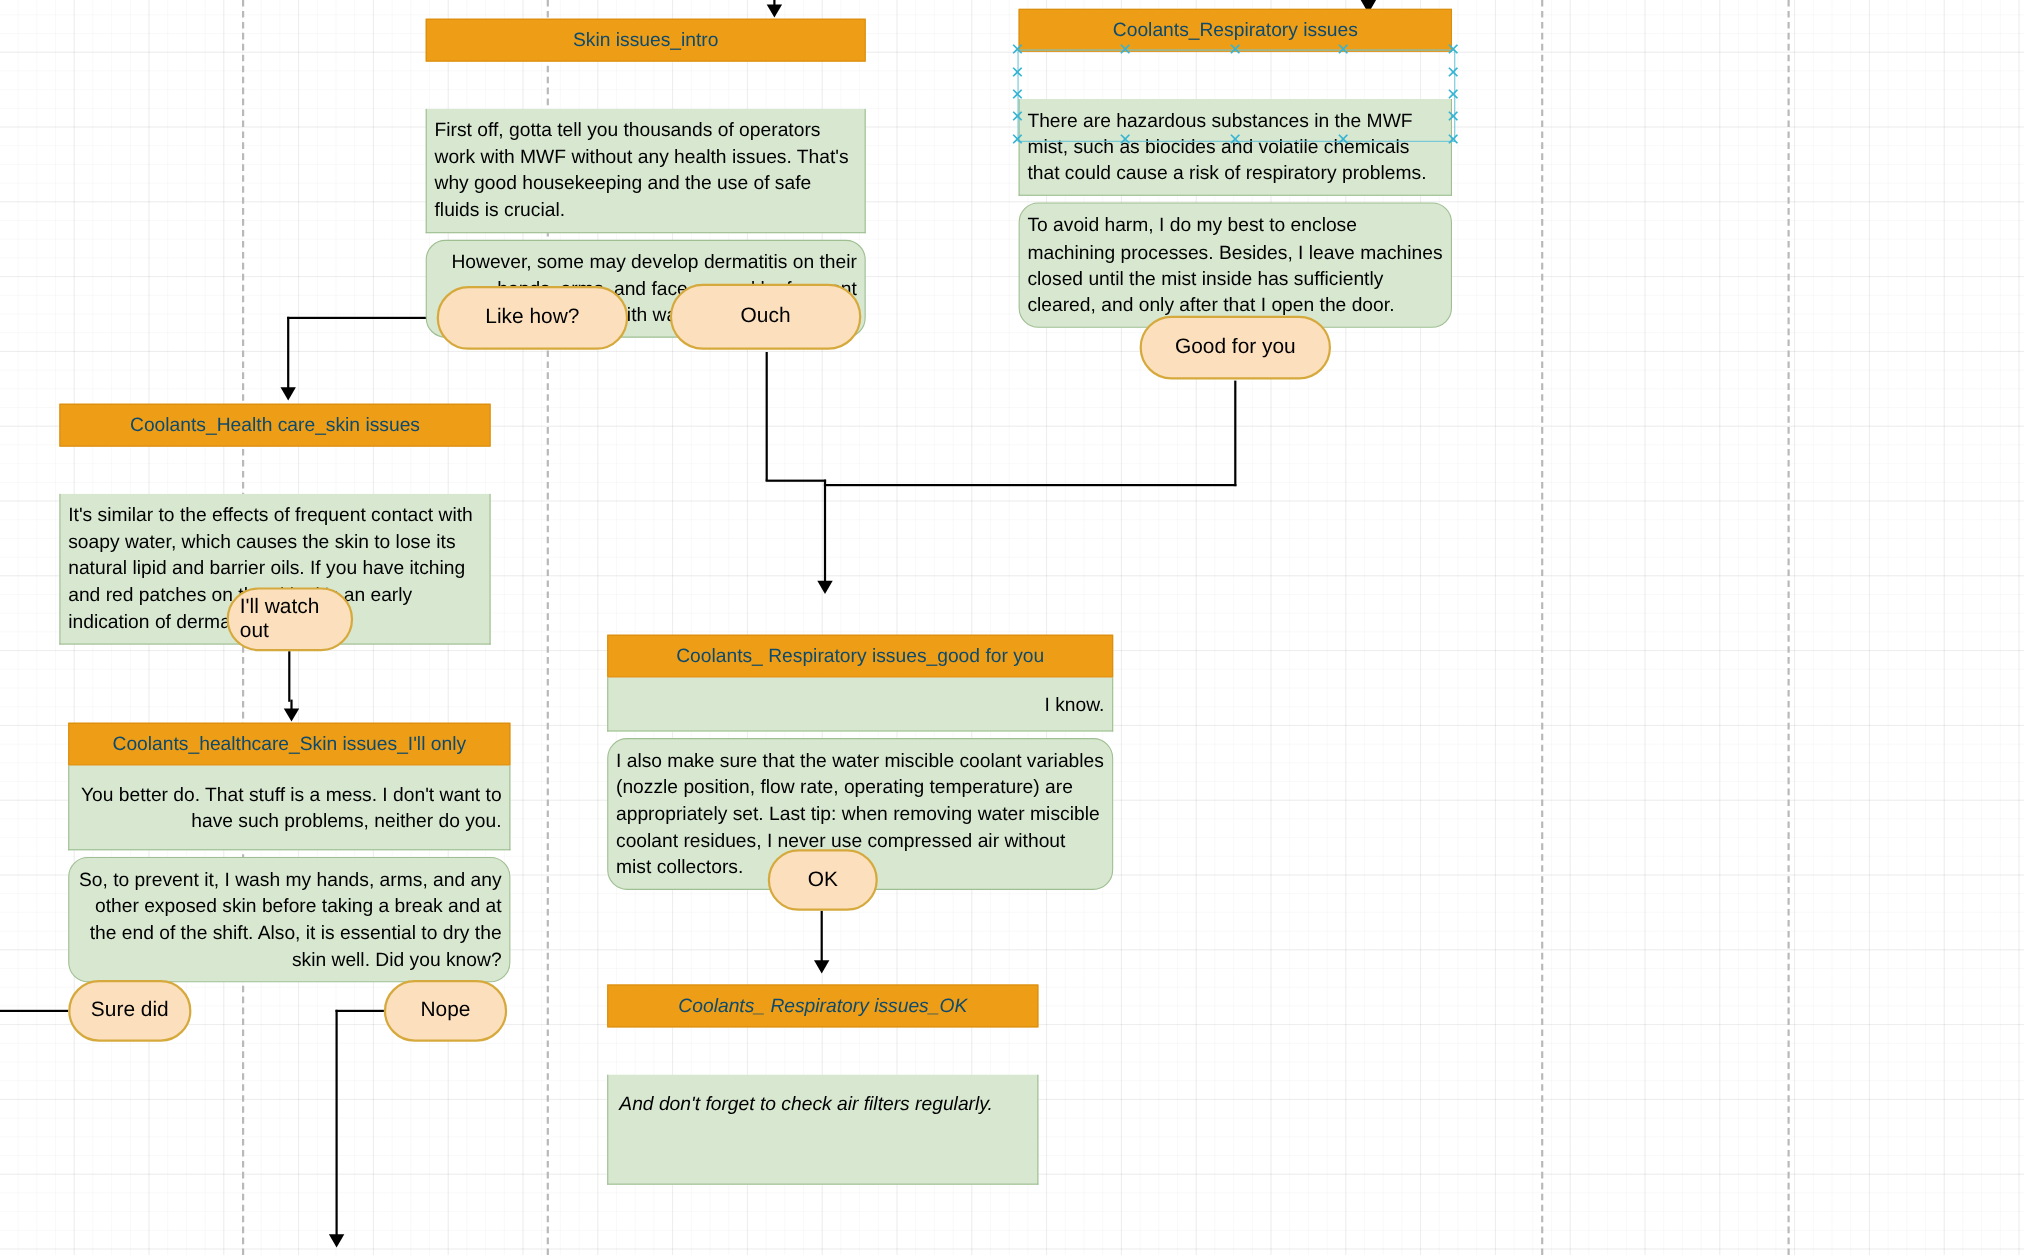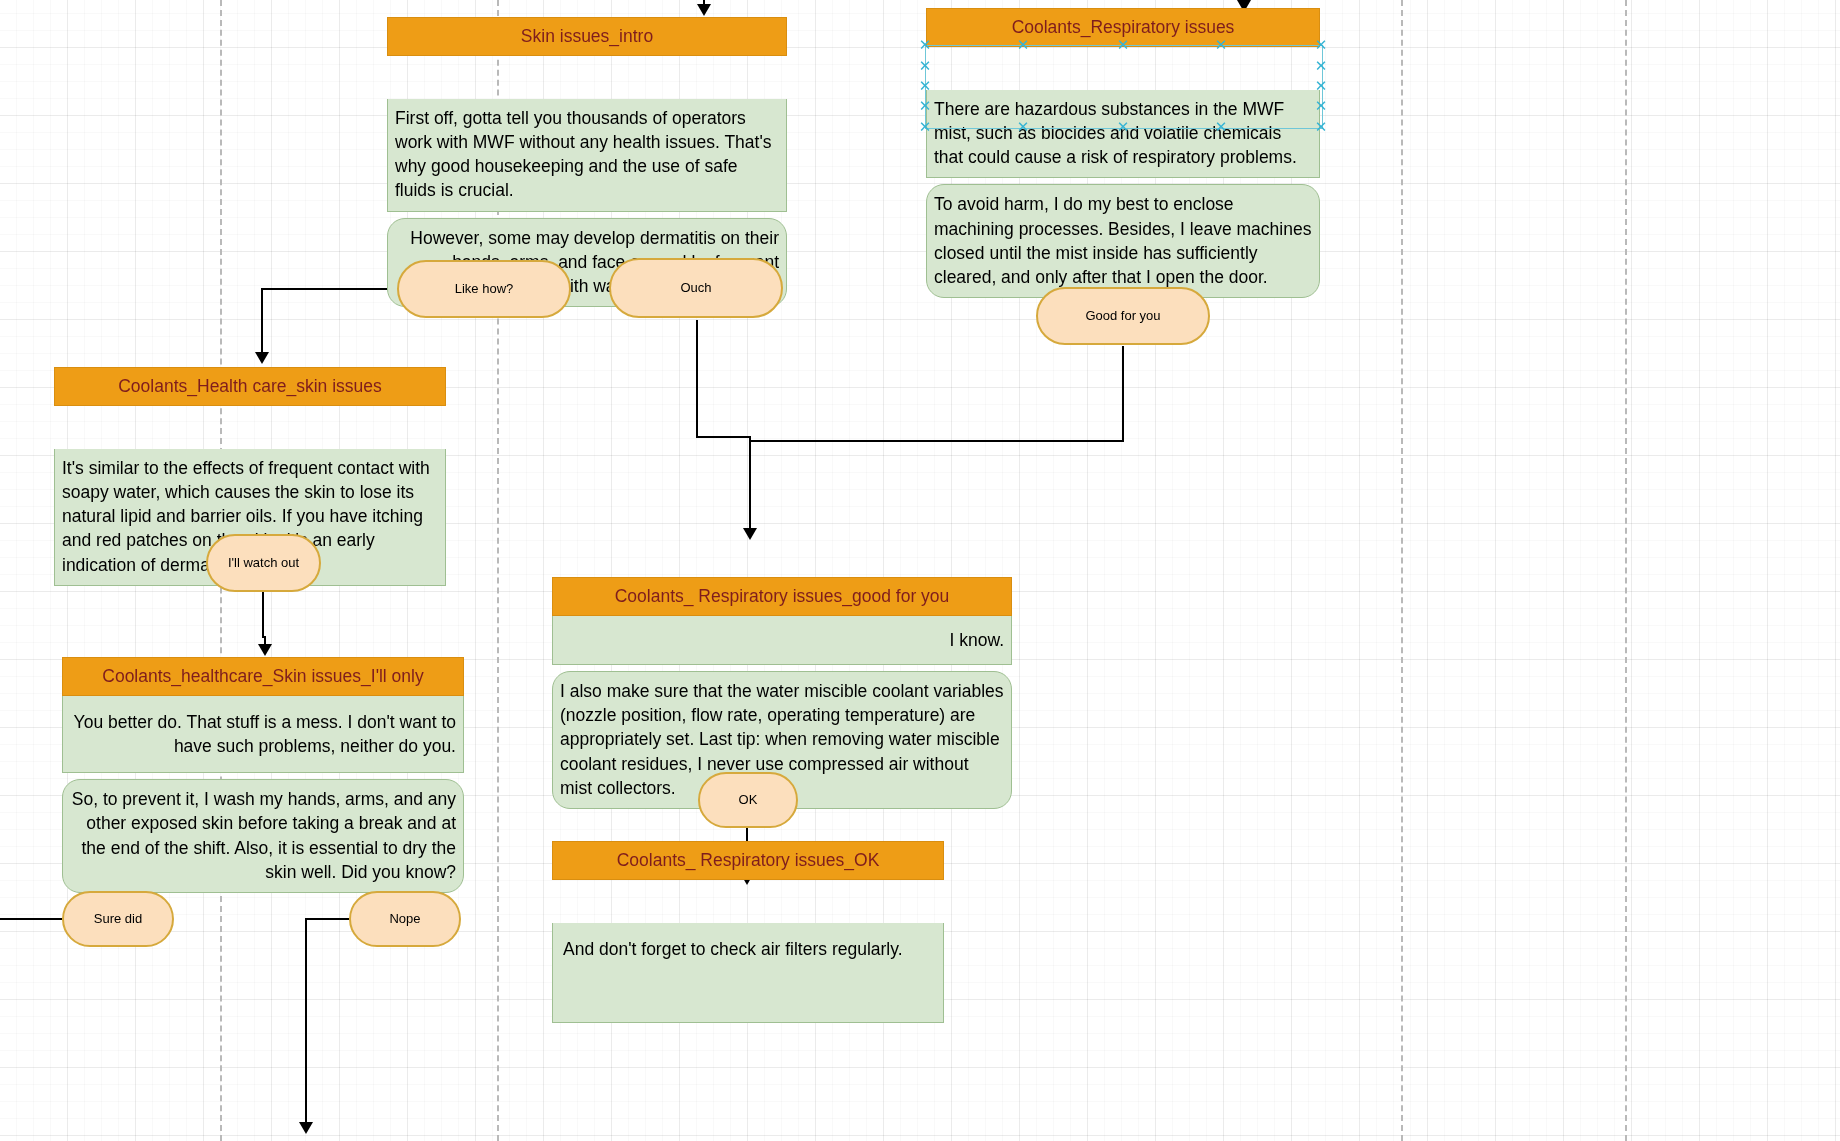--- a/index.html
+++ b/index.html
@@ -26,21 +26,21 @@
     position:absolute;top:0;bottom:0;width:0;
     border-left:2px dashed #b9b9b9;
     pointer-events:none;
   }
 
   
   .node{position:absolute;}
   .node .hdr{
     background:#ee9d16;
     border:1px solid #d98e10;
-    color:#7f1d1d;
+    color:#0c4a6e;
     font-size:17.5px;
     text-align:center;
     padding:8px 6px;
     box-sizing:border-box;
     line-height:1.2;
     white-space:nowrap;
     overflow:hidden;
   }
   .node .body{
     background:#d7e7d0;
@@ -60,21 +60,21 @@
   .body.left{text-align:left;margin-top:43px;}
   .body.center{text-align:right;}
 
   
   .pill{
     position:absolute;
     background:#fcdfbd;
     border:2px solid #d6a93c;
     border-radius:999px;
     color:#000;
-    font-size:13px;
+    font-size:19px;
     display:flex;align-items:center;justify-content:center;
     text-align:left;
     line-height:1.15;
     box-sizing:border-box;
     padding:4px 10px;
   }
 
   
   .edge{position:absolute;background:#000;}
   .edge.v{width:2px;}
@@ -187,21 +187,21 @@
     <div class="body center" style="padding-top:14px;padding-bottom:14px;">You better do. That stuff is a mess. I don't want to have such problems, neither do you.</div>
     <div class="body center sep">So, to prevent it, I wash my hands, arms, and any other exposed skin before taking a break and at the end of the shift. Also, it is essential to dry the skin well. Did you know?</div>
   </div>
 
   <div class="node" style="left:552px;top:540px;width:460px;margin-top:37px;">
     <div class="hdr">Coolants_ Respiratory issues_good for you</div>
     <div class="body center" style="padding-top:12px;padding-bottom:12px;">I know.</div>
     <div class="body left sep">I also make sure that the water miscible coolant variables (nozzle position, flow rate, operating temperature) are appropriately set. Last tip: when removing water miscible coolant residues, I never use compressed air without mist collectors.</div>
   </div>
 
-  <div class="node" style="left:552px;top:841px;width:392px;">
+  <div class="node" style="left:552px;top:895px;width:392px;font-style:italic;">
     <div class="hdr">Coolants_ Respiratory issues_OK</div>
     <div class="body left" style="padding-top:14px;height:100px;padding-left:10px;">And don't forget to check air filters regularly.</div>
   </div>
 
   <div class="pill" style="left:397px;top:260px;width:174px;height:58px;">
     <span>Like how?</span>
   </div>
 
   <div class="pill" style="left:609px;top:258px;width:174px;height:60px;">
     <span>Ouch</span>

